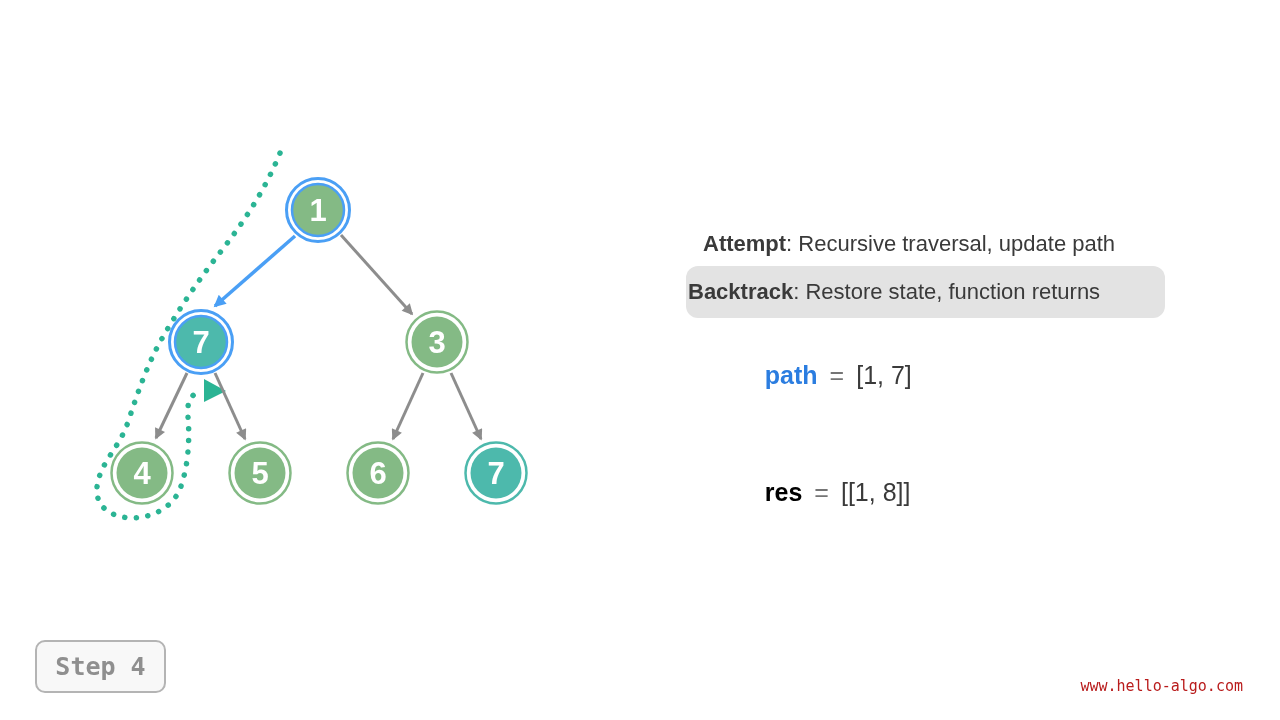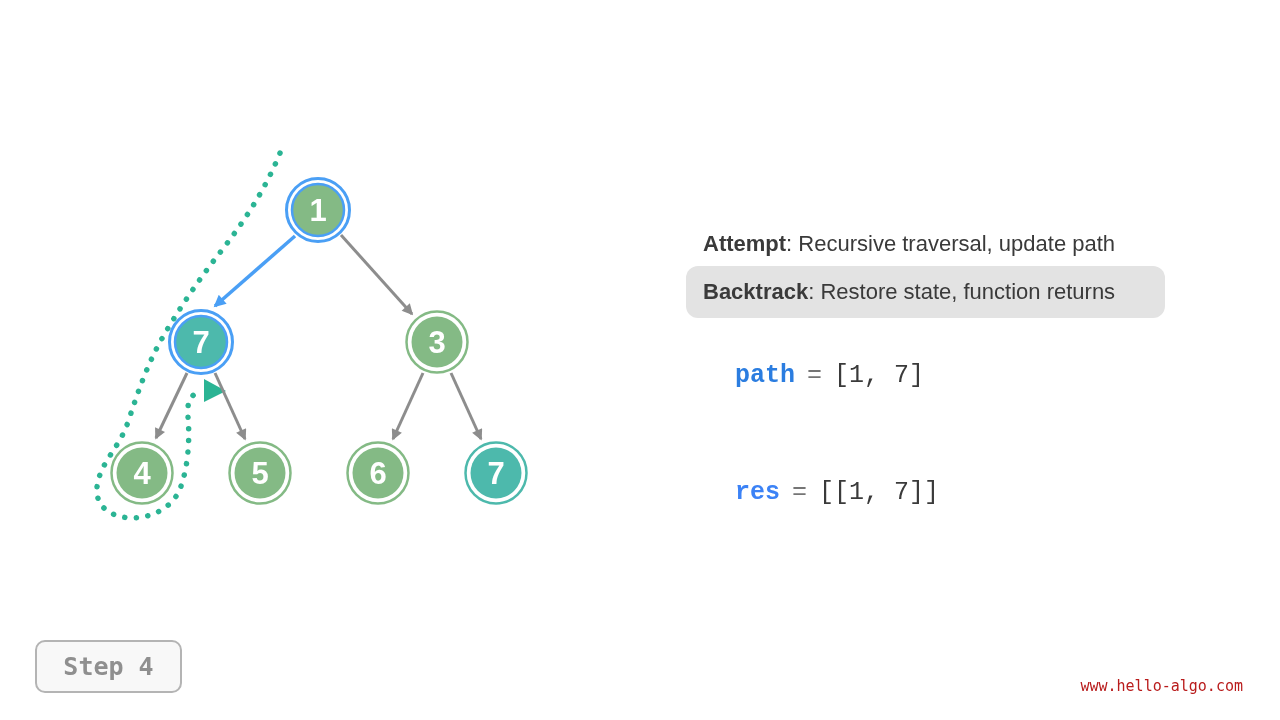--- a/index.html
+++ b/index.html
@@ -14,32 +14,32 @@
     font-size:31px;font-weight:bold;text-anchor:middle;
   }
   .sans-line{
     position:absolute;left:703px;white-space:nowrap;
     font-size:22px;color:#3a3a3a;line-height:28px;
   }
   .sans-line b{font-weight:bold;}
   .chip{
     position:absolute;left:686px;top:266px;width:479px;height:52px;
     background:#e3e3e3;border-radius:12px;box-sizing:border-box;
-    display:flex;align-items:center;padding-left:17px;
+    display:flex;align-items:center;padding-left:2px;
   }
   .chip .sans-inline{font-size:22px;color:#3a3a3a;white-space:nowrap;}
   .code-line{
-    position:absolute;left:675px;white-space:pre;
-    font-family:Liberation Mono, monospace;font-size:25px;color:#3a3a3a;text-align:center;
+    position:absolute;left:737px;white-space:pre;
+    font-family:Liberation Sans, sans-serif;font-size:25px;color:#3a3a3a;text-align:center;
   }
   .var-blue{color:#2b7de0;font-weight:bold;}
-  .var-teal{color:#3b82f6;font-weight:bold;}
+  .var-teal{color:#000000;font-weight:bold;}
   .eq{color:#757575;margin:0 12px;}
   .step-btn{
-    position:absolute;left:35px;top:640px;width:147px;height:53px;
+    position:absolute;left:35px;top:640px;width:131px;height:53px;
     background:#f8f8f8;border:2px solid #b4b4b4;border-radius:10px;
     box-sizing:border-box;display:flex;align-items:center;justify-content:center;
     font-family:"DejaVu Sans Mono", monospace;font-size:25px;font-weight:bold;color:#8f8f8f;
   }
   .watermark{
     position:absolute;right:37px;top:677px;
     font-family:"DejaVu Sans Mono", monospace;font-size:15px;color:#b91c1c;
   }
 </style>
 </head>
@@ -126,21 +126,21 @@
     <div class="sans-inline">
       <b>Backtrack</b><span>: Restore state, function returns</span>
     </div>
   </div>
 
   <div class="code-line" style="top:332px;">
     <span class="var-blue">path</span><span class="eq">=</span><span>[1, 7]</span>
   </div>
 
   <div class="code-line" style="top:449px;">
-    <span class="var-teal">res</span><span class="eq">=</span><span>[[1, 7]]</span>
+    <span class="var-teal">res</span><span class="eq">=</span><span>[[1, 8]]</span>
   </div>
 
   <div class="step-btn">
     <span>Step 4</span>
   </div>
 
   <div class="watermark">www.hello-algo.com</div>
 
 </div>
 

